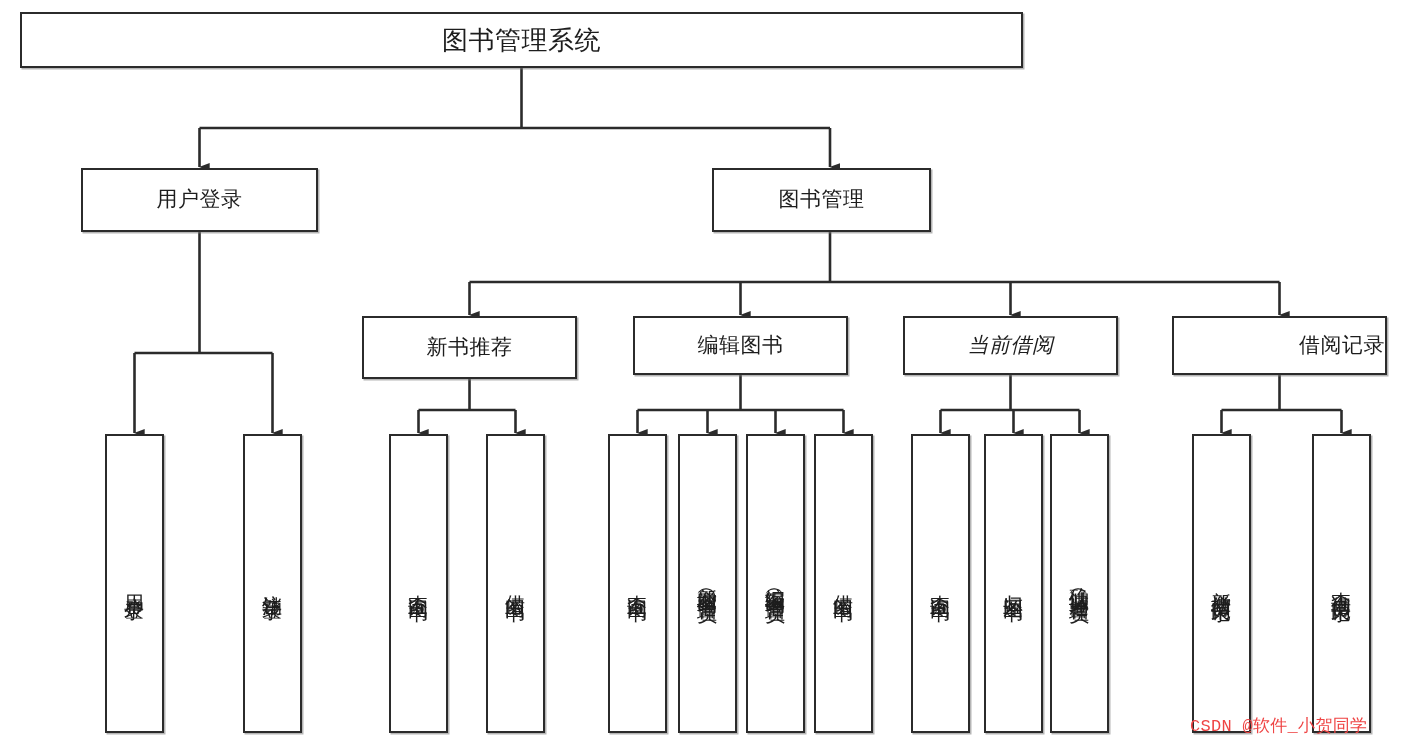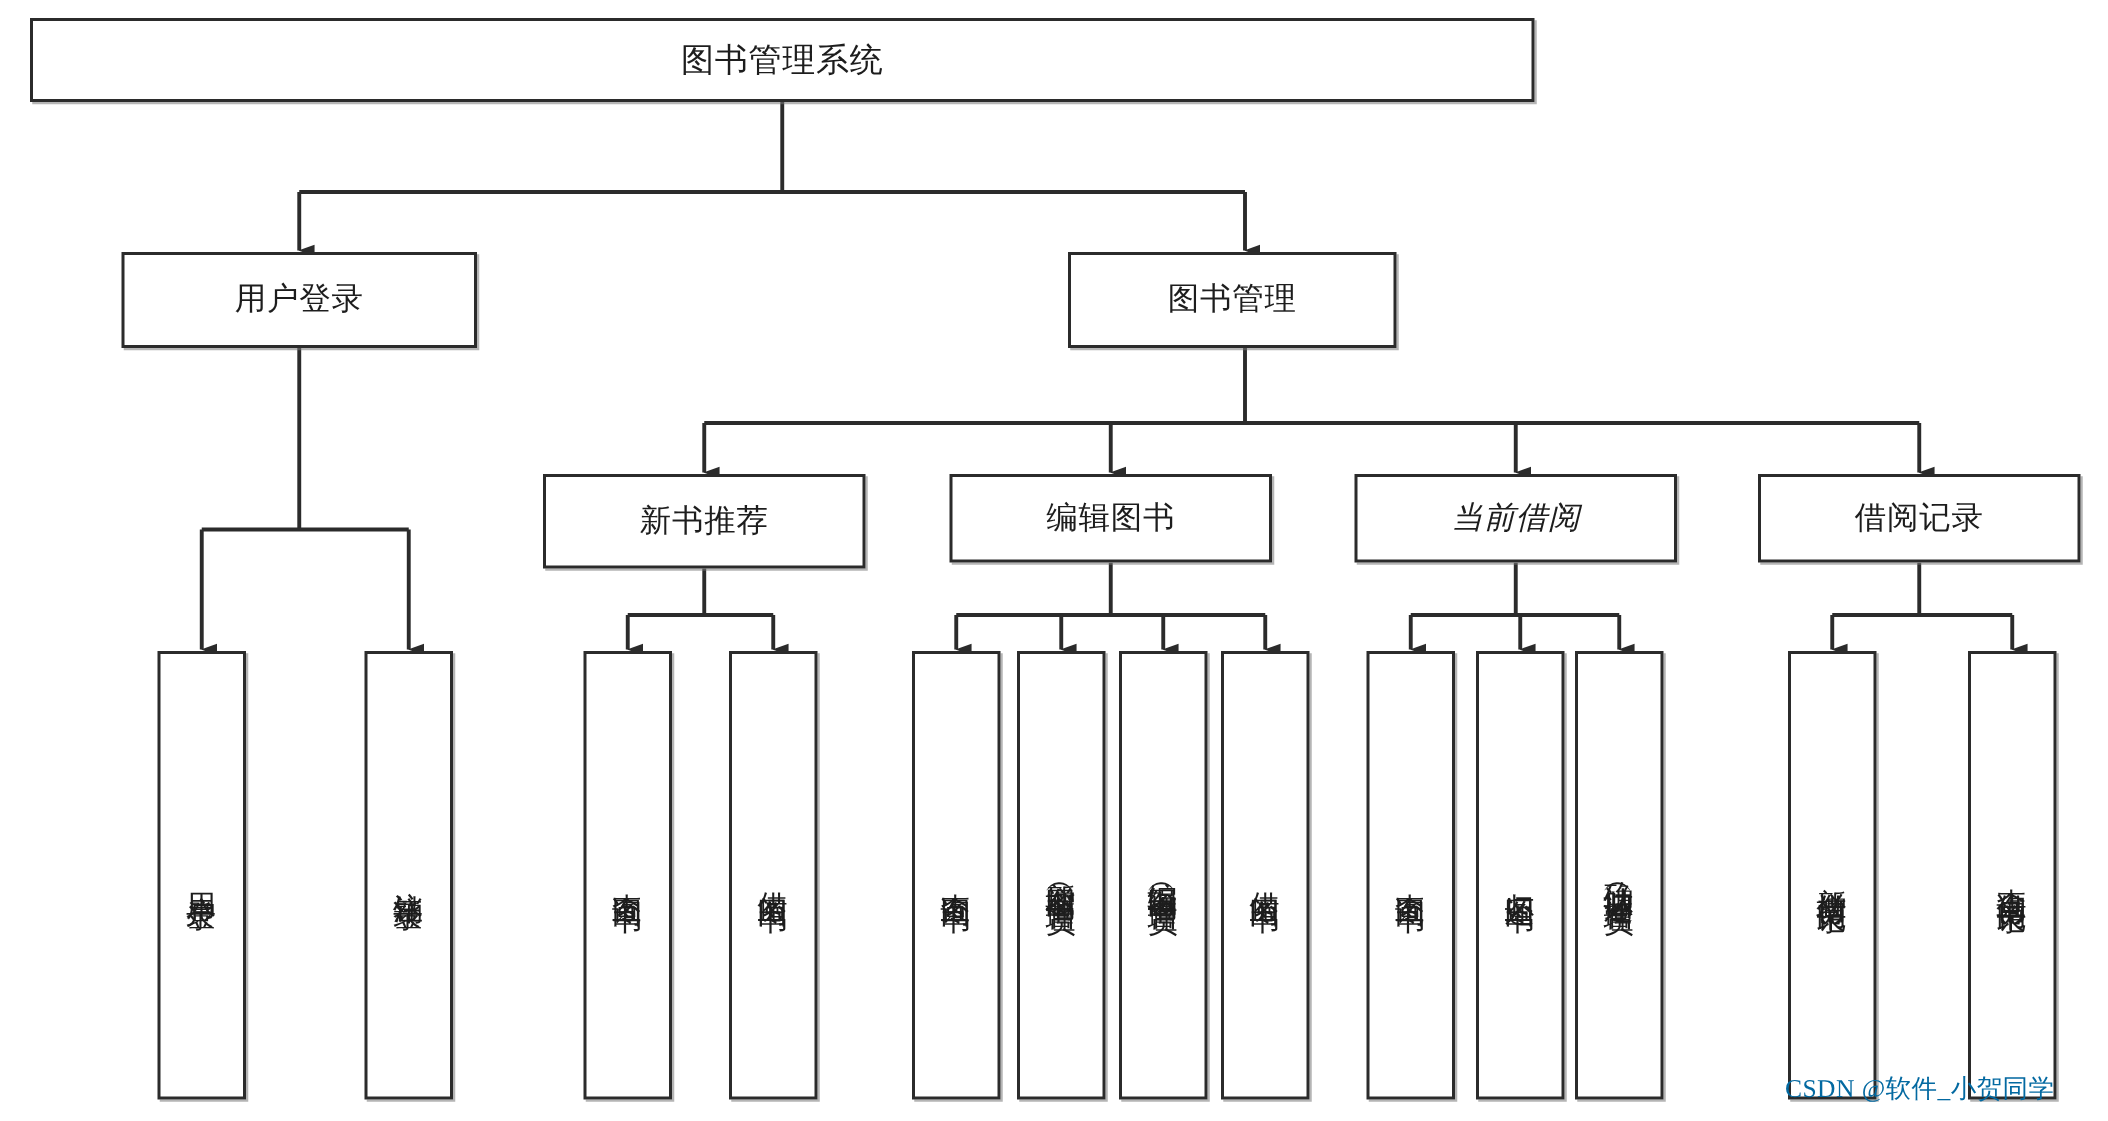--- a/index.html
+++ b/index.html
@@ -48,28 +48,28 @@
     writing-mode: horizontal-tb;
     font-size: 21px;
   }
   .node.vertical .label {
     writing-mode: vertical-rl;
     text-orientation: upright;
     font-size: 20px;
     letter-spacing: 2.5px;
     line-height: 1.0;
   }
-  .node.root .label { font-size: 22px; font-family: Liberation Serif, serif; }
+  .node.root .label { font-size: 26px; }
   .watermark {
     position: absolute;
     left: 1190px;
     top: 714px;
     font-size: 17px;
-    color: #0369a1;
-    font-family: Liberation Serif, serif;
+    color: #ef4444;
+    font-family: Liberation Mono, monospace;
     letter-spacing: 0.3px;
     white-space: nowrap;
   }
 </style>
 </head>
 <body>
 
 <div id="diagram-root">
 
   <svg class="connectors" viewBox="0 0 1405 747" xmlns="http://www.w3.org/2000/svg">
@@ -127,21 +127,21 @@
       </div>
       <div class="node horizontal" style="left: 362px; top: 316px; width: 215px; height: 63px;">
         <span class="label">新书推荐</span>
       </div>
       <div class="node horizontal" style="left: 633px; top: 316px; width: 215px; height: 59px;">
         <span class="label">编辑图书</span>
       </div>
       <div class="node horizontal" style="left: 903px; top: 316px; width: 215px; height: 59px; font-style: italic;">
         <span class="label">当前借阅</span>
       </div>
-      <div class="node horizontal" style="left: 1172px; top: 316px; width: 215px; height: 59px;">
+      <div class="node horizontal" style="left: 1172px; top: 316px; width: 215px; height: 59px; justify-content: flex-end;">
         <span class="label">借阅记录</span>
       </div>
       <div class="node vertical" style="left: 105px; top: 434px; width: 59px; height: 299px;">
         <span class="label">用户登录</span>
       </div>
       <div class="node vertical" style="left: 243px; top: 434px; width: 59px; height: 299px;">
         <span class="label">注销登录</span>
       </div>
       <div class="node vertical" style="left: 389px; top: 434px; width: 59px; height: 299px;">
         <span class="label">查询图书</span>

